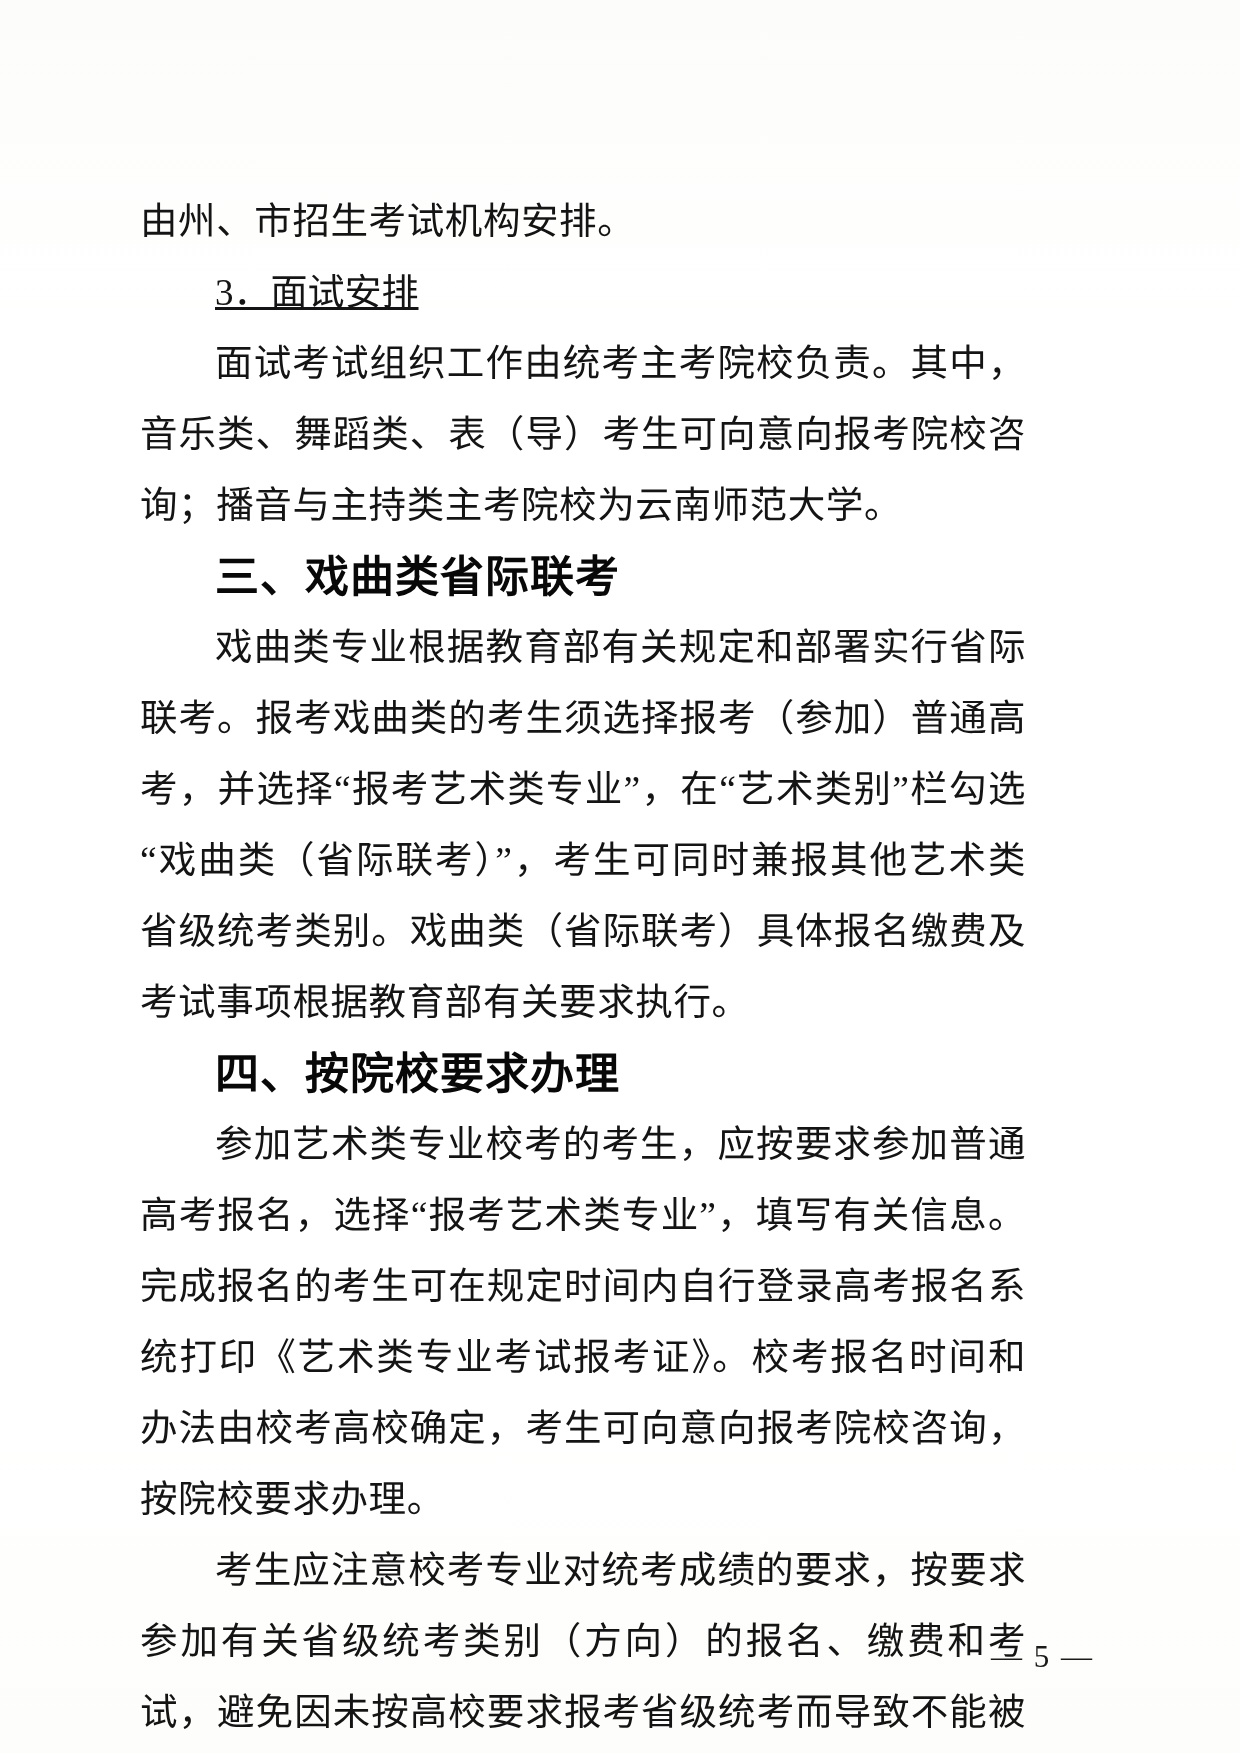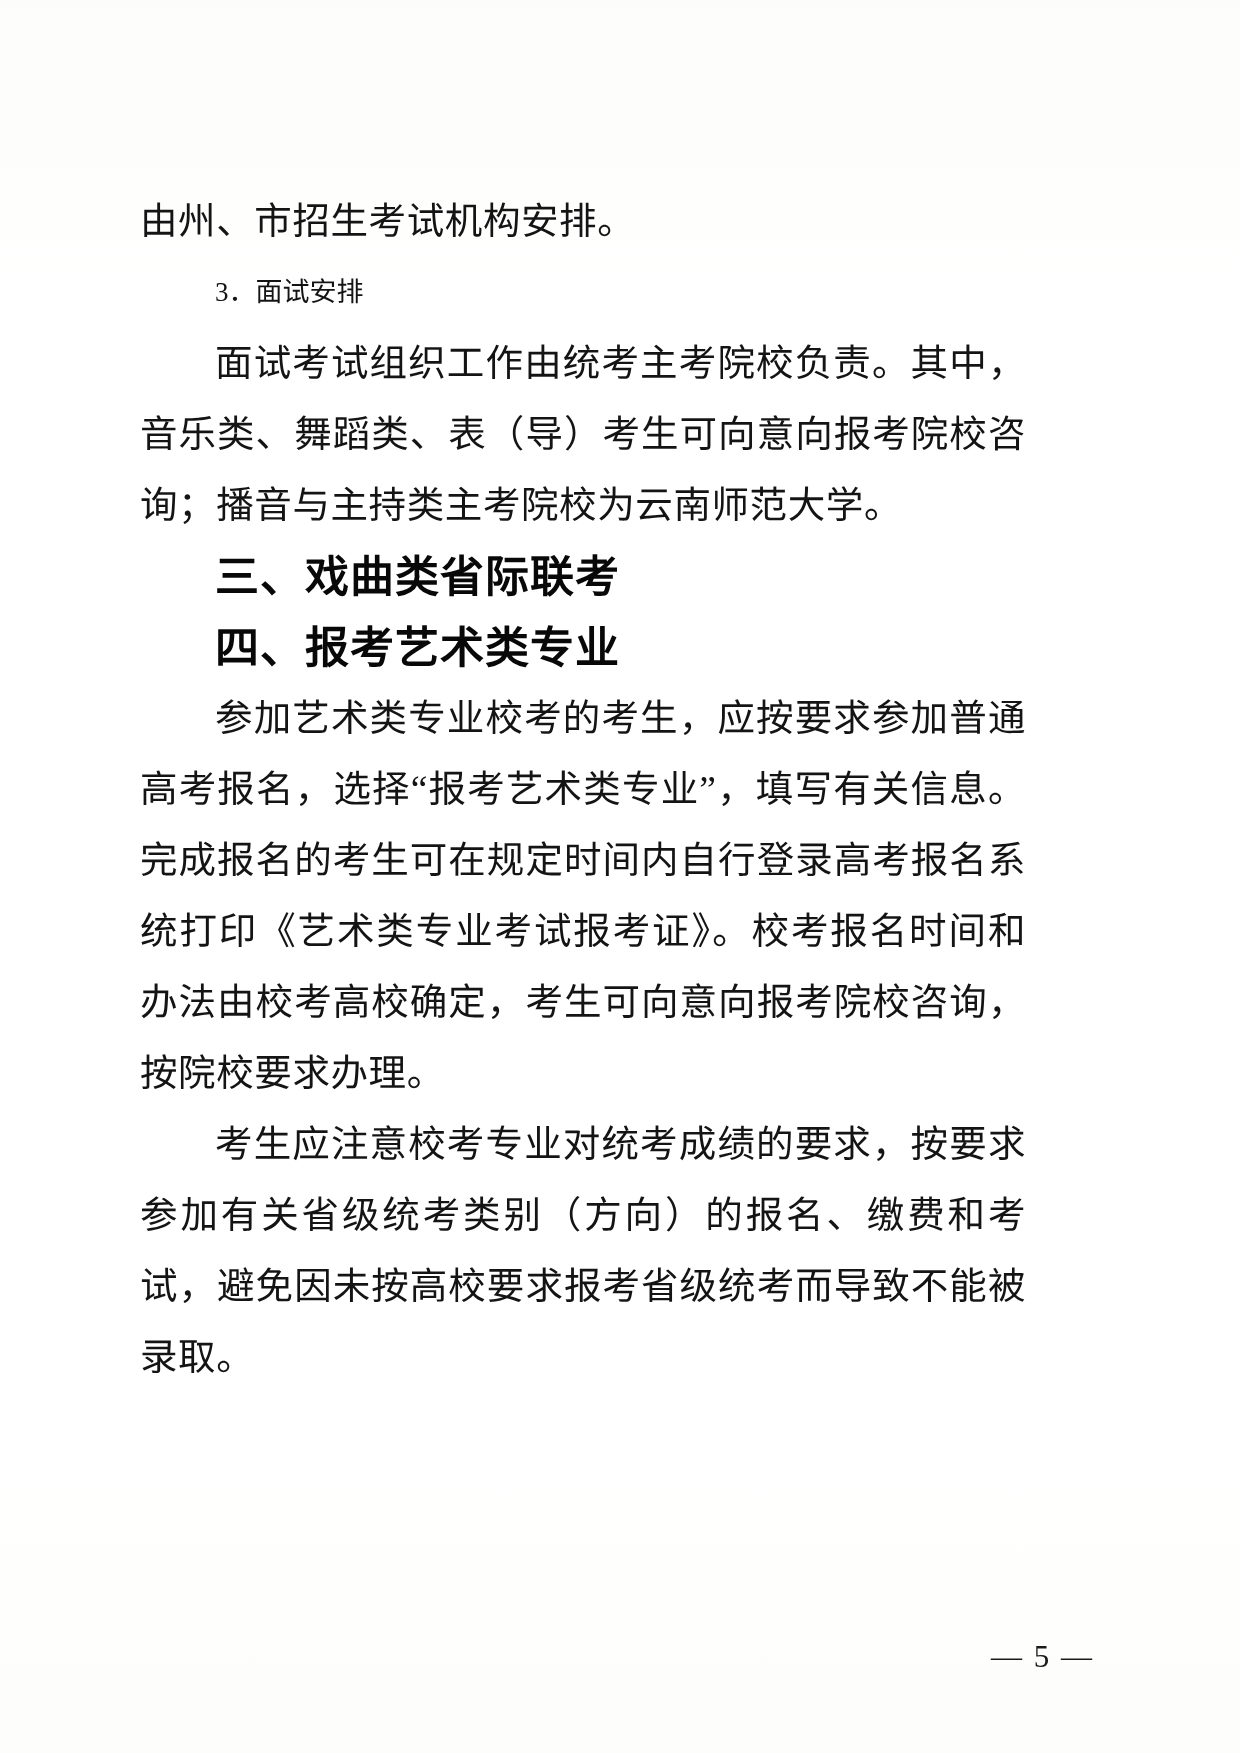--- a/index.html
+++ b/index.html
@@ -51,24 +51,25 @@
     color: #141414;
     font-family: "Liberation Serif", "DejaVu Serif", serif;
     font-weight: 400;
   }
   p.no-indent {
     text-indent: 0;
   }
   
   p.sub-item {
     margin: 0;
-    font-size: 27px;
+    font-size: 37px;
     line-height: 71px;
     text-indent: 75px;
     color: #141414;
+    text-decoration: underline;
   }
   
   h2.section-heading {
     margin: 0;
     font-size: 44px;
     line-height: 71px;
     font-weight: 700;
     text-indent: 75px;
     letter-spacing: 1px;
     color: #080808;
@@ -95,22 +96,23 @@
   <div class="content">
 
     <p class="body-par no-indent">由州、市招生考试机构安排。</p>
 
     <p class="sub-item">3．面试安排</p>
 
     <p class="body-par">面试考试组织工作由统考主考院校负责。其中，音乐类、舞蹈类、表（导）考生可向意向报考院校咨询；播音与主持类主考院校为云南师范大学。</p>
 
     <h2 class="section-heading">三、戏曲类省际联考</h2>
 
+    <p class="body-par">戏曲类专业根据教育部有关规定和部署实行省际联考。报考戏曲类的考生须选择报考（参加）普通高考，并选择“报考艺术类专业”，在“艺术类别”栏勾选“戏曲类（省际联考）”，考生可同时兼报其他艺术类省级统考类别。戏曲类（省际联考）具体报名缴费及考试事项根据教育部有关要求执行。</p>
 
-    <h2 class="section-heading">四、报考艺术类专业</h2>
+    <h2 class="section-heading">四、按院校要求办理</h2>
 
     <p class="body-par">参加艺术类专业校考的考生，应按要求参加普通高考报名，选择“报考艺术类专业”，填写有关信息。完成报名的考生可在规定时间内自行登录高考报名系统打印《艺术类专业考试报考证》。校考报名时间和办法由校考高校确定，考生可向意向报考院校咨询，按院校要求办理。</p>
 
     <p class="body-par">考生应注意校考专业对统考成绩的要求，按要求参加有关省级统考类别（方向）的报名、缴费和考试，避免因未按高校要求报考省级统考而导致不能被录取。</p>
 
   </div>
 
   <div class="page-number">— 5 —</div>
 </div>
 

